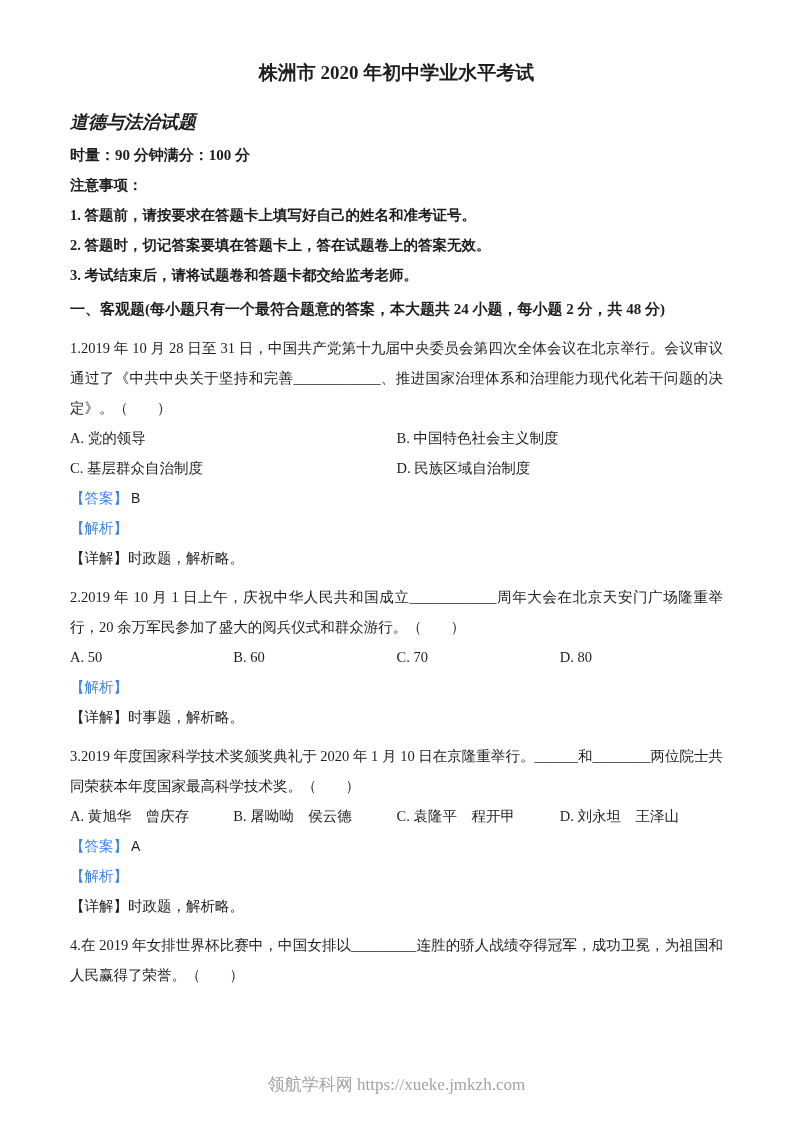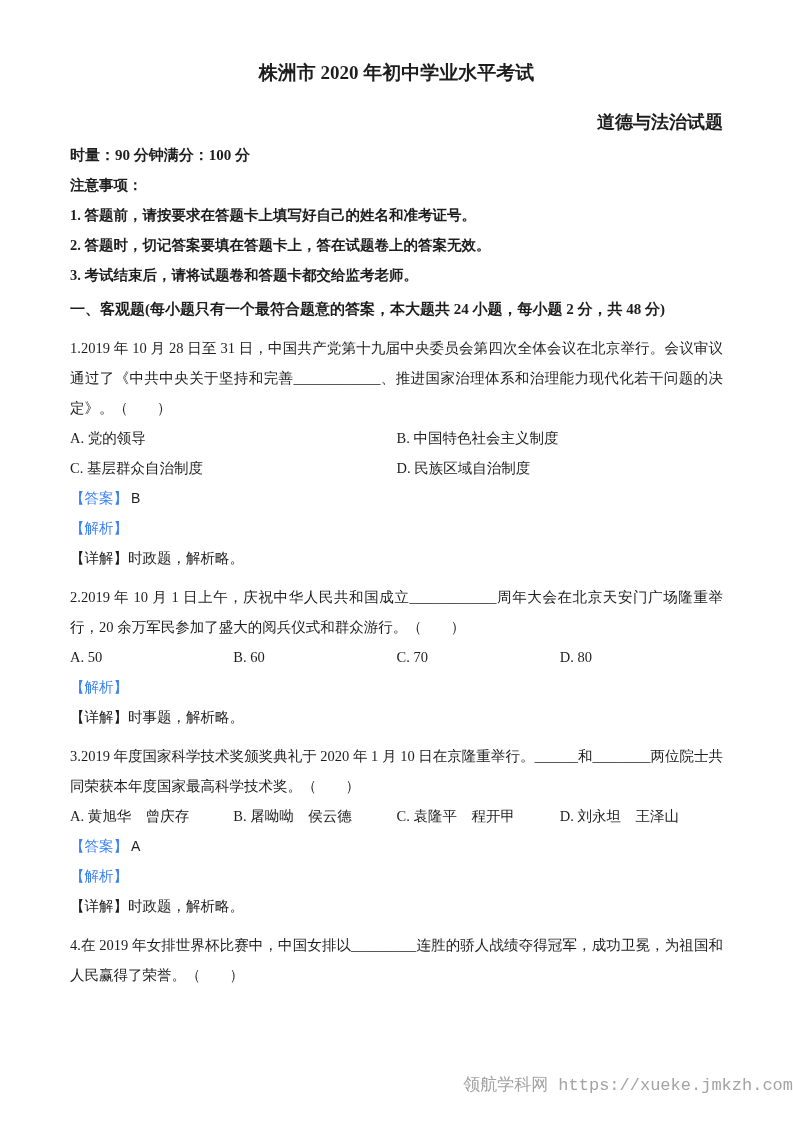--- a/index.html
+++ b/index.html
@@ -17,42 +17,43 @@
   p { margin: 0; }
   .title {
     font-size: 19px;
     font-weight: bold;
     text-align: center;
     margin: 0;
   }
   .subtitle {
     font-size: 18px;
     font-weight: bold;
-    text-align: right;
+    text-align: left;
     margin: 24px 0 0 0;
+    font-style: italic;
   }
   .b { font-weight: bold; }
   .ln { line-height: 30px; }
   .duration { margin-top: 6px; font-size: 15px; }
   .section-heading { margin-top: 4px; font-size: 15px; }
   .question { margin-top: 9px; }
   .stem { line-height: 30px; text-align: justify; }
   .opts { display: grid; line-height: 30px; }
   .opts.two  { grid-template-columns: 1fr 1fr; }
   .opts.four { grid-template-columns: 1fr 1fr 1fr 1fr; }
   .answer-line, .analysis-line, .detail-line { line-height: 30px; }
   .blue { color: #3b82f6; }
   .answer-letter { margin-left: 3px; font-family: "Liberation Sans", sans-serif; font-size: 14px; }
   .footer {
     position: absolute;
     left: 0; right: 0;
     bottom: 26px;
-    text-align: right;
+    text-align: center;
     color: #a3a3a3;
-    font-family: Liberation Mono, monospace;
+    font-family: Liberation Serif, serif;
     font-size: 17px;
     margin-top: 36px;
   }
 </style>
 </head>
 <body>
 
 <div class="page">
   <div class="content">
 

